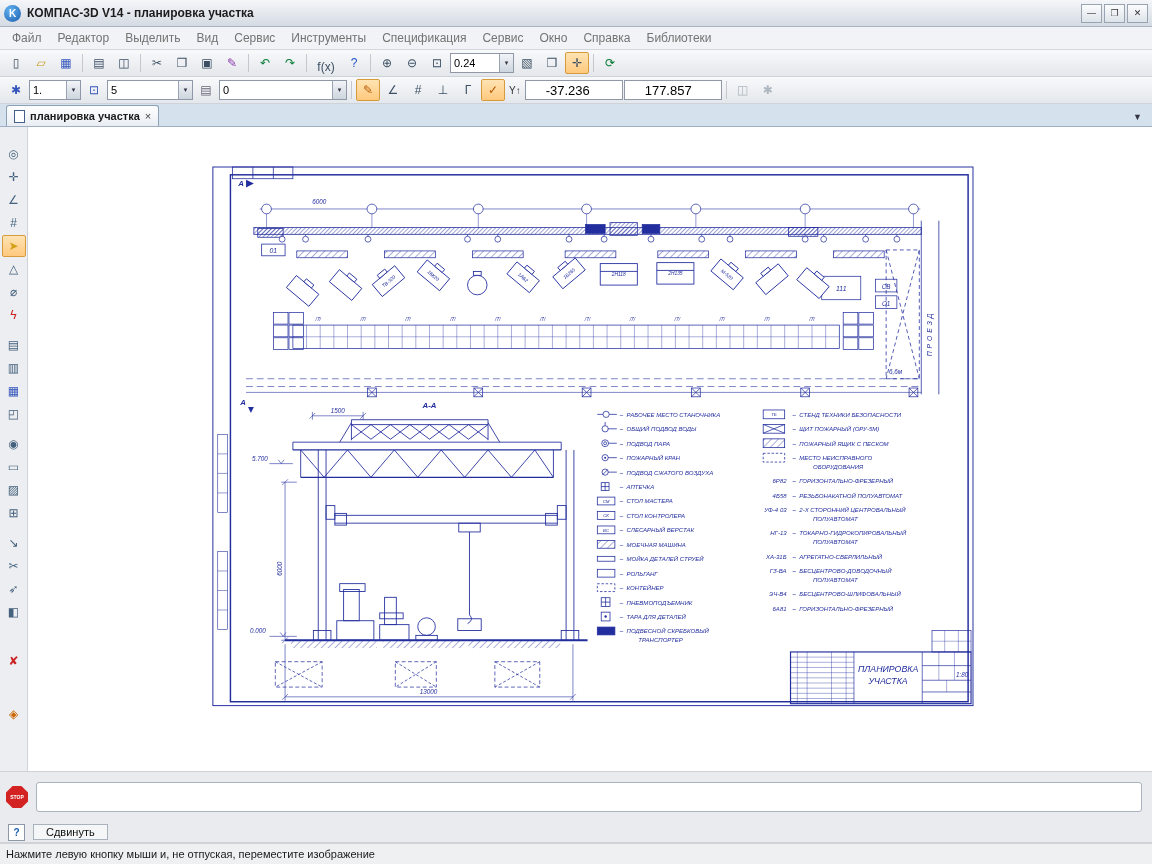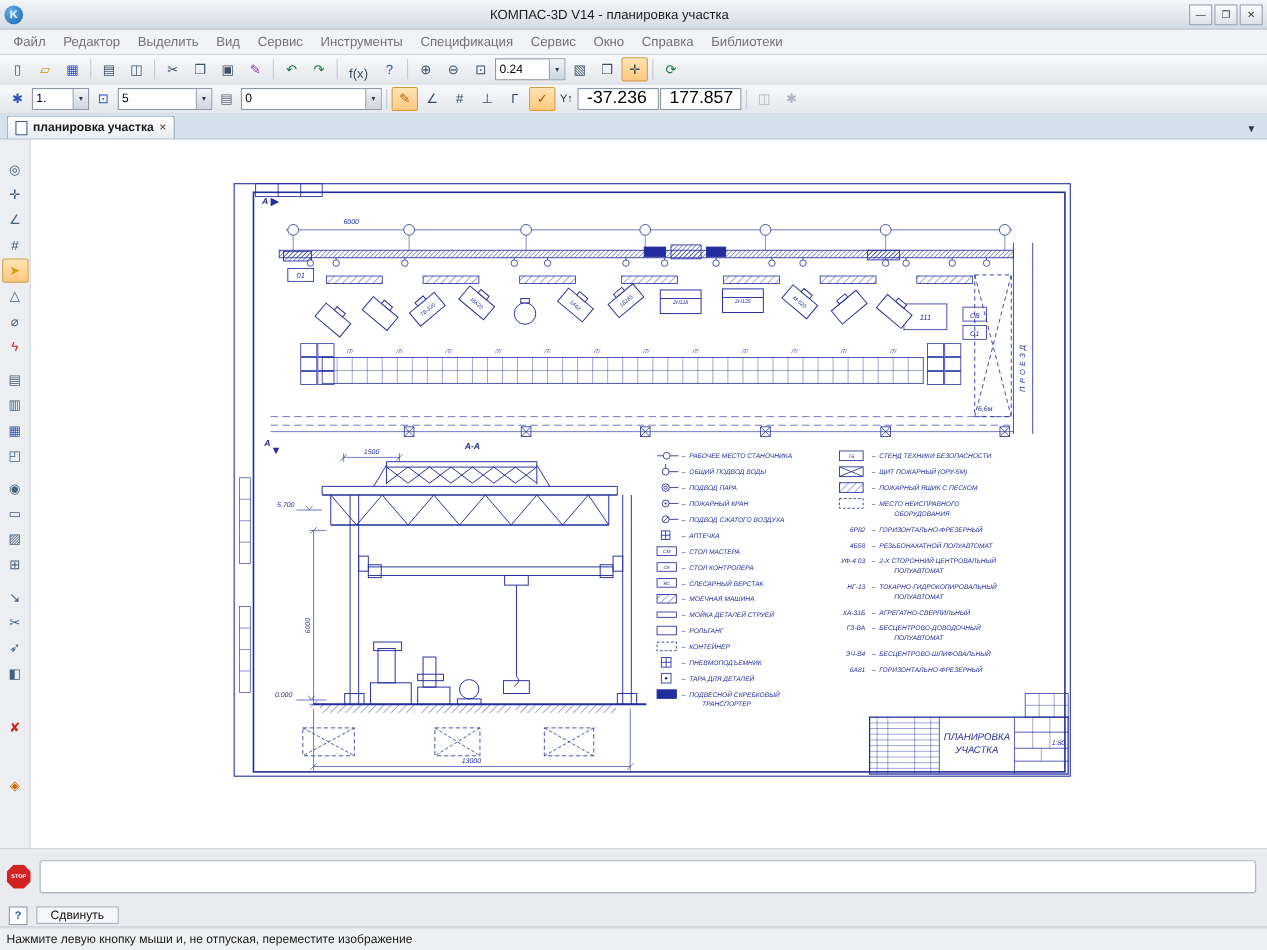--- a/index.html
+++ b/index.html
@@ -4,21 +4,21 @@
 <style>
   html,body{margin:0;padding:0;width:1152px;height:864px;overflow:hidden;
     font-family:"Liberation Sans",sans-serif;font-size:12px;background:#cfd6de;}
   .app{width:1152px;height:864px;display:flex;flex-direction:column;background:#edeef0;}
 
   
   .titlebar{height:26px;background:linear-gradient(#f4f6f9,#d5dbe3);border-bottom:1px solid #a9b2bd;
     display:flex;align-items:center;padding:0 4px;}
   .app-icon{width:17px;height:17px;border-radius:50%;background:radial-gradient(circle at 35% 30%,#5fb0ef,#1b5fae);
     color:#fff;font-weight:bold;font-size:10px;display:flex;align-items:center;justify-content:center;margin-right:6px;}
-  .title{flex:1;text-align:center;color:#1c1c1c;}
+  .title{flex:1;color:#1c1c1c;font-weight:bold;}
   .win-buttons{display:flex;gap:2px;}
   .win-btn{width:19px;height:17px;border:1px solid #9aa4b0;background:linear-gradient(#fbfcfd,#dde3ea);
     display:flex;align-items:center;justify-content:center;font-size:9px;color:#333;}
 
   
   .menubar{height:22px;display:flex;align-items:center;background:#f2f3f6;border-bottom:1px solid #d4d8dd;padding-left:4px;}
   .menu-item{padding:16px 8px;color:#737373;}
 
   
   .toolbar{height:26px;display:flex;align-items:center;background:linear-gradient(#f8f9fb,#e4e7eb);
@@ -27,21 +27,21 @@
     border:1px solid transparent;border-radius:2px;}
   .tbtn .glyph{font-size:12px;color:#3c4f63;line-height:1;}
   .tbtn.active{background:linear-gradient(#ffe3b3,#ffc97e);border:1px solid #d89b3c;}
   .tbtn.disabled .glyph{color:#aeb6bf;}
   .sep{width:1px;height:18px;background:#c3c8cf;margin:0 3px;}
   .combo{height:18px;background:#fff;border:1px solid #8e98a6;display:flex;align-items:center;font-size:11px;gap:24px;}
   .combo .val{flex:1;padding-left:3px;white-space:nowrap;overflow:hidden;}
   .combo .arr{width:13px;height:100%;background:linear-gradient(#f2f4f7,#cdd5de);border-left:1px solid #9aa4b0;
     font-size:7px;display:flex;align-items:center;justify-content:center;color:#334;}
   .field{height:18px;background:#fff;border:1px solid #8e98a6;display:flex;align-items:center;
-    font-size:16px;padding:0 8px;white-space:nowrap;}
+    font-size:13px;padding:0 20px;white-space:nowrap;}
   .tlabel{font-size:10px;color:#333;padding:0 3px;}
 
   
   .tabbar{height:22px;background:#d6e1ee;display:flex;align-items:flex-end;padding:0 6px;border-bottom:1px solid #9fb0c4;gap:16px;}
   .tab{height:20px;background:linear-gradient(#fefefe,#e9edf3);border:1px solid #8da2b7;border-bottom:none;
     border-radius:3px 3px 0 0;display:flex;align-items:center;gap:5px;padding:0 7px;font-weight:bold;font-size:11px;color:#1a1a1a;}
   .tab-icon{width:9px;height:11px;border:1px solid #44608a;background:#fff;}
   .tab-close{color:#444;font-size:11px;font-weight:normal;}
   .tab-dd{margin-left:auto;font-size:9px;color:#334;padding:4px;}
 

